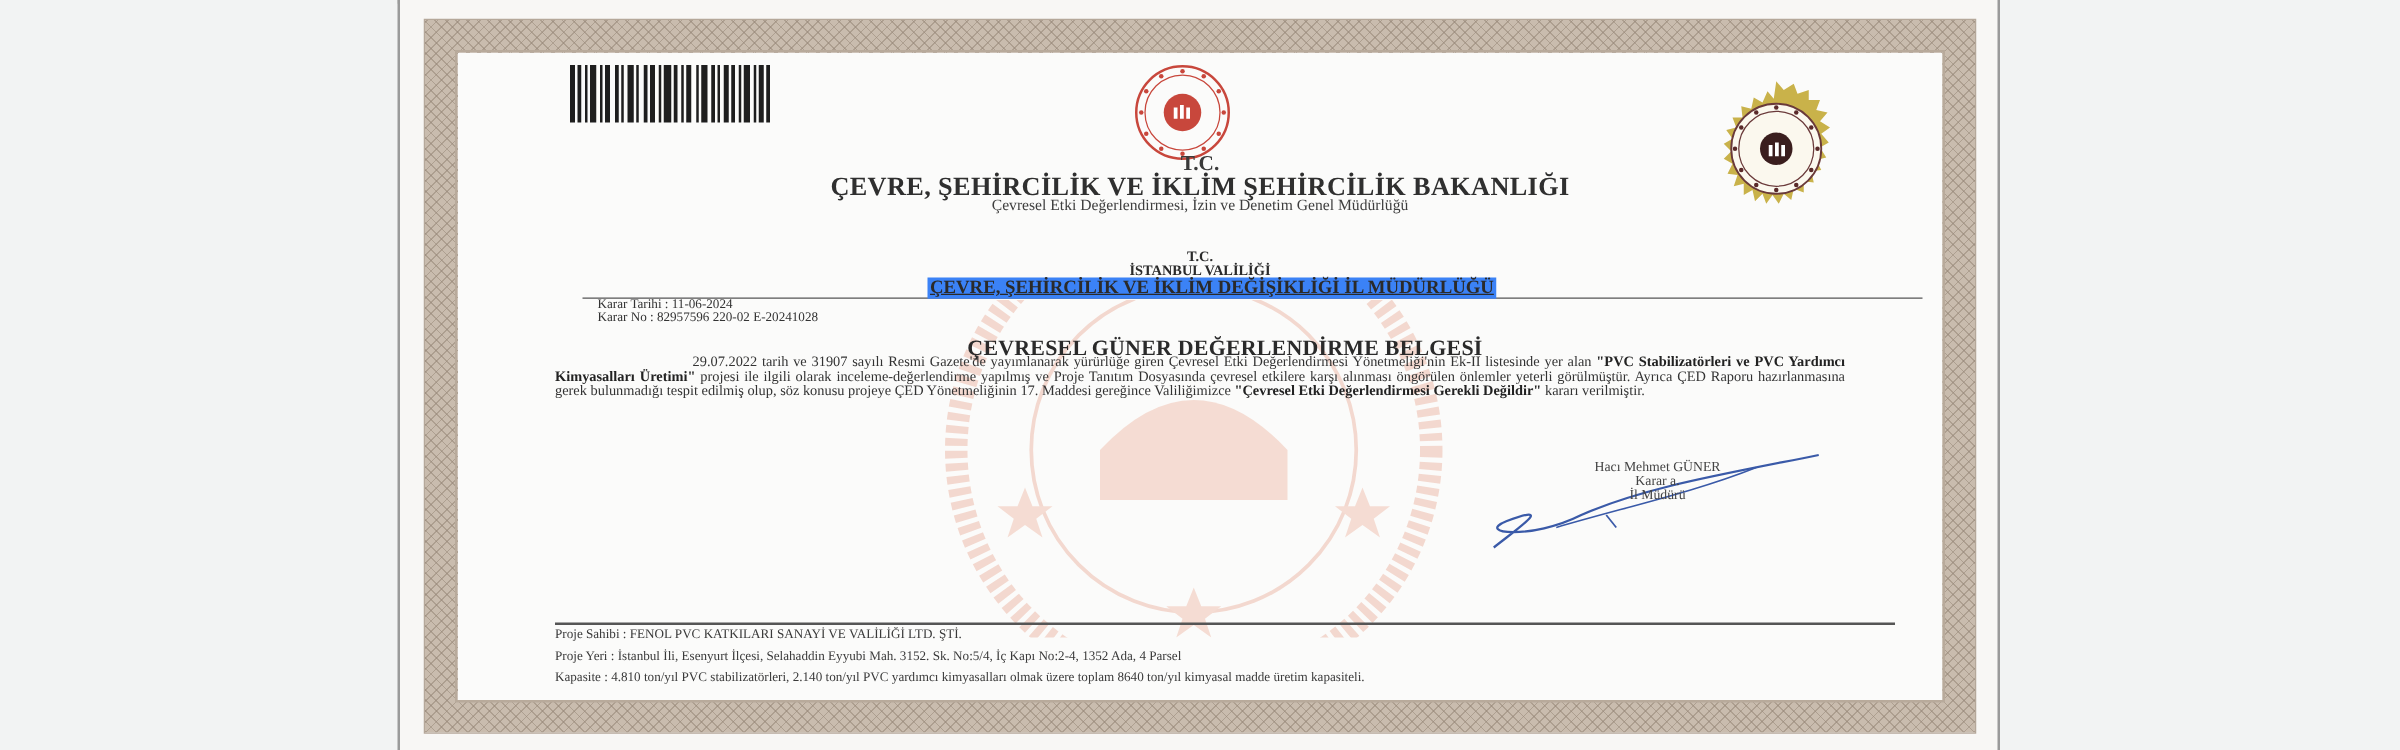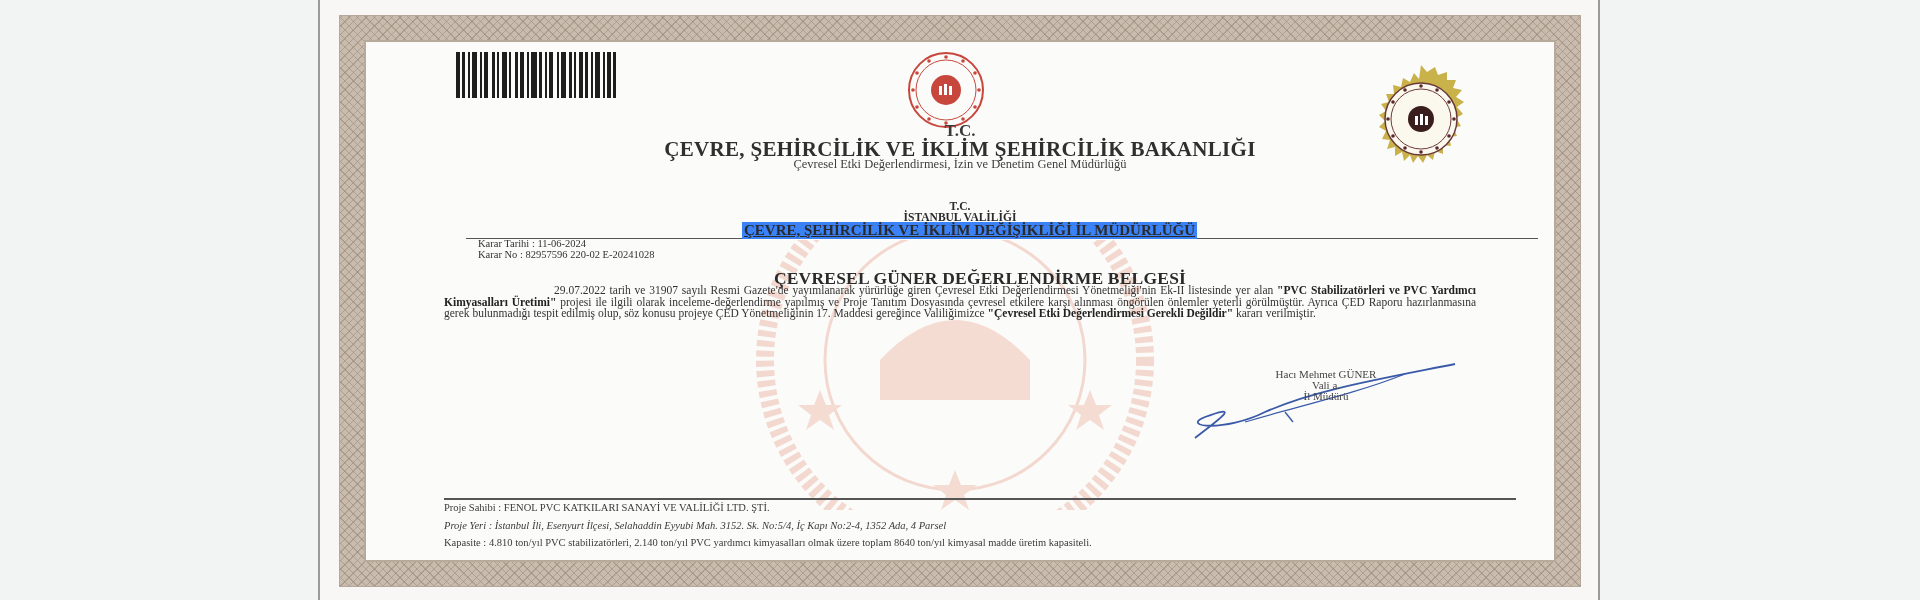--- a/index.html
+++ b/index.html
@@ -45,21 +45,21 @@
   .karar { position:absolute; left:444px; font-size:10.5px; font-weight:normal; color:#333;margin-left:34px; }
   .k1 { top:238px; } .k2 { top:249px; }
   .belge-title { top:268px; font-size:17.5px; font-weight:bold; letter-spacing:.2px; left:560px; width:840px; }
   .body-text { position:absolute; left:444px; top:285px; width:1032px; font-size:11.5px; line-height:11.6px; color:#333; text-align:justify; }
   .body-text .indent { display:inline-block; width:110px; }
   .body-text b { color:#222; }
   .signer { position:absolute; left:1256px; top:369px; width:140px; font-size:11px; text-align:center; line-height:11px; color:#444; }
   .signature { position:absolute; left:1185px; top:362px; width:275px; height:78px; }
   .rule-bottom { position:absolute; left:444px; top:498px; width:1072px; height:0; border-top:2px solid #555; }
   .foot { position:absolute; left:444px; font-size:10.5px; color:#3a3a3a; }
-  .f1 { top:502px; } .f2 { top:520px;font-style:italic; } .f3 { top:537px; }
+  .f1 { top:502px; } .f2 { top:520px; } .f3 { top:537px; }
 </style>
 </head>
 <body>
 
 <div class="page-top-edge"></div>
 <div class="page"></div>
 <div class="frame"></div>
 
 <div class="barcode">
   <span style="width:4px"></span>
@@ -199,21 +199,21 @@
 
 <div class="body-text"><span class="indent"></span><span>29.07.2022 tarih ve 31907 sayılı Resmi Gazete'de yayımlanarak yürürlüğe giren Çevresel Etki Değerlendirmesi Yönetmeliği'nin Ek-II listesinde yer alan </span><b>"PVC Stabilizatörleri ve PVC Yardımcı Kimyasalları Üretimi"</b><span> projesi ile ilgili olarak inceleme-değerlendirme yapılmış ve Proje Tanıtım Dosyasında çevresel etkilere karşı alınması öngörülen önlemler yeterli görülmüştür. Ayrıca ÇED Raporu hazırlanmasına gerek bulunmadığı tespit edilmiş olup, söz konusu projeye ÇED Yönetmeliğinin 17. Maddesi gereğince Valiliğimizce </span><b>"Çevresel Etki Değerlendirmesi Gerekli Değildir"</b><span> kararı verilmiştir.</span></div>
 
 <svg class="signature" viewBox="0 0 275 78">
   <path d="M10 76 C 30 60, 60 40, 20 55 C -5 65, 40 70, 80 50 C 130 28, 190 18, 270 2" fill="none" stroke="#3a5aa8" stroke-width="1.8"></path>
   <path d="M60 60 C 110 45, 170 32, 220 12" fill="none" stroke="#3a5aa8" stroke-width="1.2"></path>
   <path d="M100 50 l8 10" fill="none" stroke="#3a5aa8" stroke-width="1.4"></path>
 </svg>
 <div class="signer">
   <div>Hacı Mehmet GÜNER</div>
-  <div>Vali a.</div>
+  <div>Karar a.</div>
   <div>İl Müdürü</div>
 </div>
 
 <div class="rule-bottom"></div>
 
 <div class="foot f1"><span>Proje Sahibi : </span><span>FENOL PVC KATKILARI SANAYİ VE VALİLİĞİ LTD. ŞTİ.</span></div>
 <div class="foot f2"><span>Proje Yeri : </span><span>İstanbul İli, Esenyurt İlçesi, Selahaddin Eyyubi Mah. 3152. Sk. No:5/4, İç Kapı No:2-4, 1352 Ada, 4 Parsel</span></div>
 <div class="foot f3"><span>Kapasite : </span><span>4.810 ton/yıl PVC stabilizatörleri, 2.140 ton/yıl PVC yardımcı kimyasalları olmak üzere toplam 8640 ton/yıl kimyasal madde üretim kapasiteli.</span></div>
 
 </body></html>

